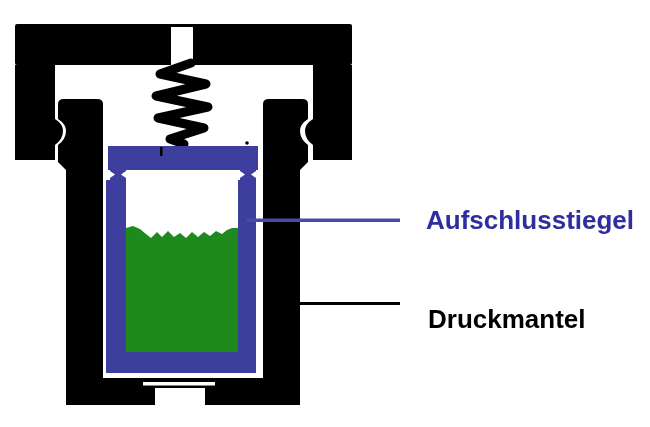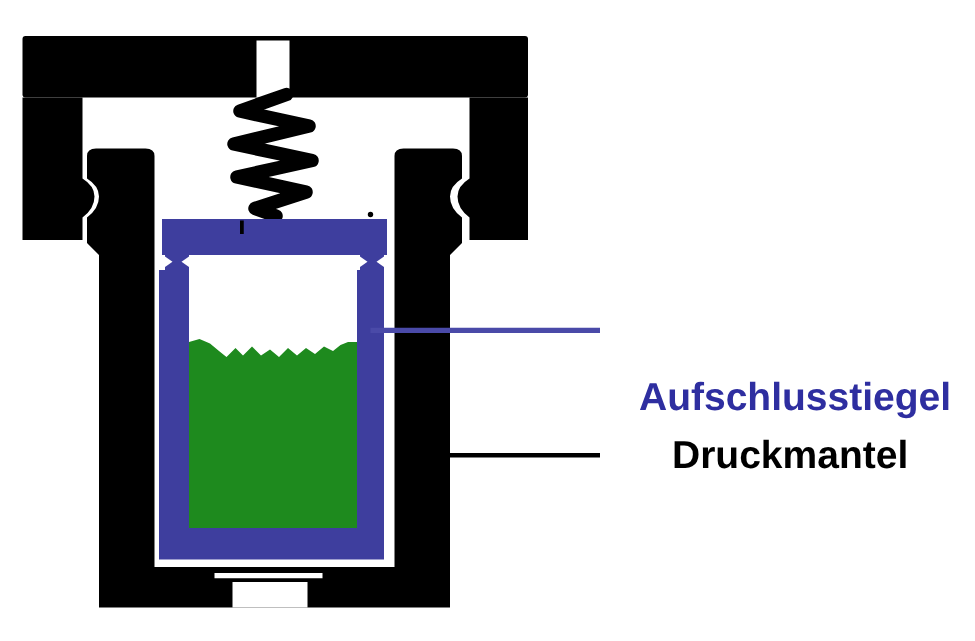--- a/index.html
+++ b/index.html
@@ -27,22 +27,21 @@
     line-height: 1;
     white-space: nowrap;
     letter-spacing: 0px;
   }
   .label-crucible {
     left: 426px;
     top: 207px;
   }
   .label-jacket {
     left: 428px;
-    top: 290px;
-    margin-left: 20px;
+    top: 306px;
   }
 </style>
 </head>
 <body>
 
 <div class="stage">
 
   <svg width="650" height="427" viewBox="0 0 650 427">
 
     <g>
@@ -89,17 +88,17 @@
       <path fill="#1e8a1e" d="M126,228 L133,226 L140,229 L146,234 L151,238 L157,232 L162,237
                L168,231 L174,237 L180,233 L186,238 L192,232 L198,237 L204,232
                L210,236 L216,231 L222,234 L227,230 L232,228 L238,228
                L238,352 L126,352 Z"></path>
     </g>
 
     <rect x="247" y="218.5" width="153" height="3.5" fill="#4a4aa8"></rect>
     <rect x="290" y="302" width="110" height="3" fill="#000000"></rect>
   </svg>
 
-  <div class="diagram-label label-crucible" style="color: rgb(46, 46, 160); margin-top: 44px;">Aufschlusstiegel</div>
+  <div class="diagram-label label-crucible" style="color: rgb(46, 46, 160);">Aufschlusstiegel</div>
 
   <div class="diagram-label label-jacket" style="color: rgb(0, 0, 0);">Druckmantel</div>
 
 </div>
 
 </body></html>

